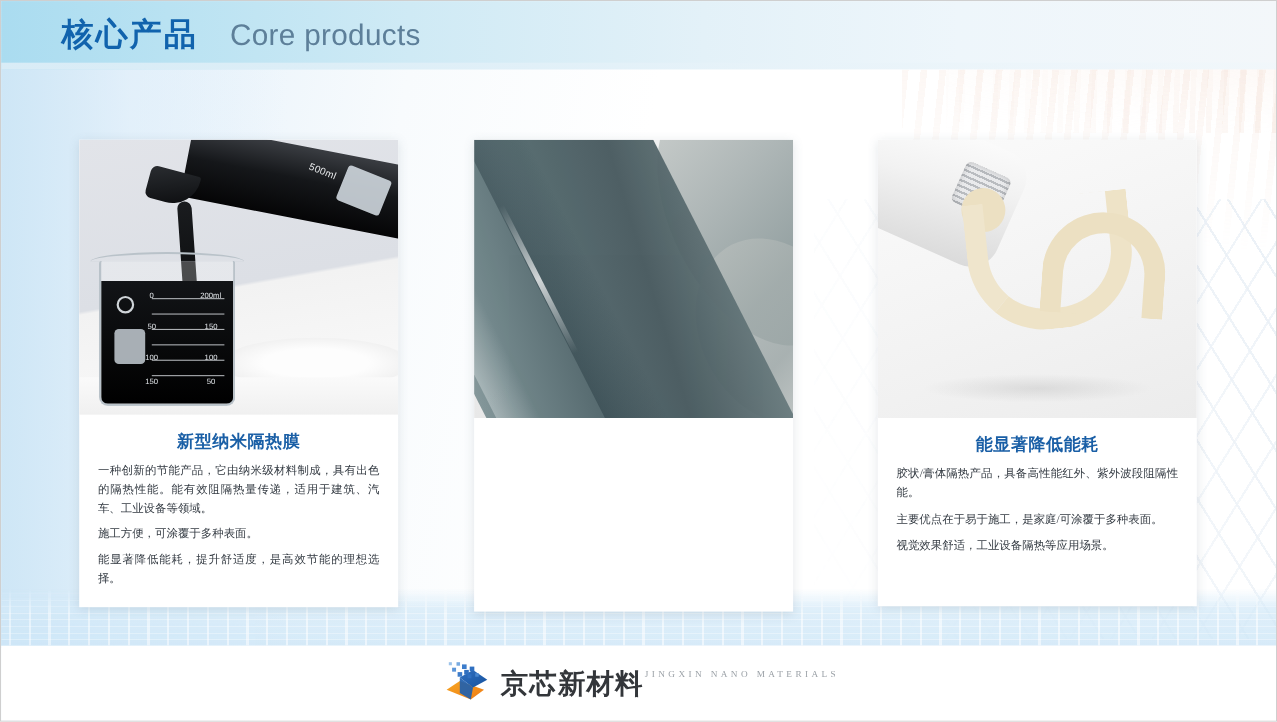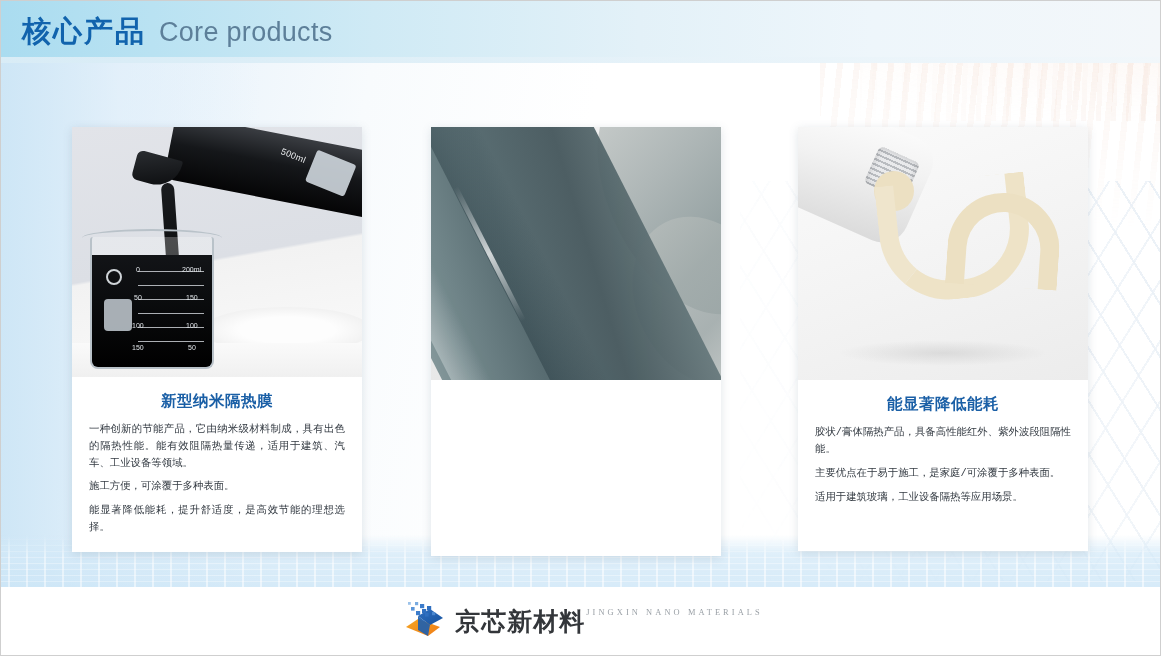--- a/index.html
+++ b/index.html
@@ -70,21 +70,21 @@
     -webkit-mask-image:linear-gradient(180deg, rgba(0,0,0,0) 0%, rgba(0,0,0,1) 45%);
             mask-image:linear-gradient(180deg, rgba(0,0,0,0) 0%, rgba(0,0,0,1) 45%);
   }
 
   
   .header {
     position:absolute; left:0; top:0; width:1161px; height:62px;
     background:linear-gradient(90deg,#aadcf0 0%, #b9e2f2 13%, #cfeaf5 32%, #e3f1f8 55%, #eef6fb 75%, #f3f7fa 100%);
     display:flex; align-items:center;
   }
-  .header-inner { display:flex; align-items:baseline; gap:13px; padding-left:21px; }
+  .header-inner { display:flex; align-items:baseline; gap:29px; padding-left:55px; }
   .title-cn {
     font-size:29px; font-weight:bold; color:#1163ad; letter-spacing:2px;
     font-family:"DejaVu Sans","Liberation Sans",sans-serif;
   }
   .title-en {
     font-size:27px; color:#5d7f99; letter-spacing:.3px; font-weight:400;
     font-family:"Liberation Sans",sans-serif;
   }
   .header-edge { position:absolute; left:0; bottom:0; width:1161px; height:6px;
     background:linear-gradient(90deg, rgba(222,238,247,.9), rgba(240,247,251,.6)); }
@@ -103,21 +103,21 @@
   .card-photo { width:100%; height:253px; position:relative; overflow:hidden; }
 
   .card-body { padding:14px 17px 16px 17px; }
   .card-title {
     text-align:center; font-size:15.5px; font-weight:bold; color:#1a5fa6;
     letter-spacing:.5px; margin-bottom:9px;
     font-family:"DejaVu Sans","Liberation Sans",sans-serif;
   }
   .card-p {
     font-size:10.4px; line-height:1.62; color:#333a42; margin-bottom:7px;
-    text-align:justify; font-family:Liberation Mono, monospace;
+    text-align:justify; font-family:Liberation Serif, serif;
   }
   .card-p:last-child { margin-bottom:0; }
 
   
   .ph1 { background:linear-gradient(170deg,#e2e4e9 0%,#dcdfe5 52%,#f2f2f2 53%,#fbfbfb 100%); }
   .ph1 .bottle {
     position:absolute; right:-18px; top:-14px; width:210px; height:66px;
     background:linear-gradient(180deg,#3a3d42 0%,#15171a 45%,#050506 100%);
     border-radius:10px 4px 4px 10px; transform:rotate(11deg); transform-origin:left center;
   }
@@ -338,21 +338,21 @@
         <div class="tube"></div>
         <div class="neck"></div>
         <div class="paste3"></div>
         <div class="paste"></div>
         <div class="paste2"></div>
       </div>
       <div class="card-body">
         <div class="card-title">能显著降低能耗</div>
         <p class="card-p">胶状/膏体隔热产品，具备高性能红外、紫外波段阻隔性能。</p>
         <p class="card-p">主要优点在于易于施工，是家庭/可涂覆于多种表面。</p>
-        <p class="card-p">适用于建筑玻璃，工业设备隔热等应用场景。</p>
+        <p class="card-p">视觉效果舒适，工业设备隔热等应用场景。</p>
       </div>
     </div>
 
   </div>
 
   <div class="footer">
     <div class="logo">
       <div class="logo-mark">
         <svg width="44" height="42" viewBox="0 0 44 42">
           <defs>

